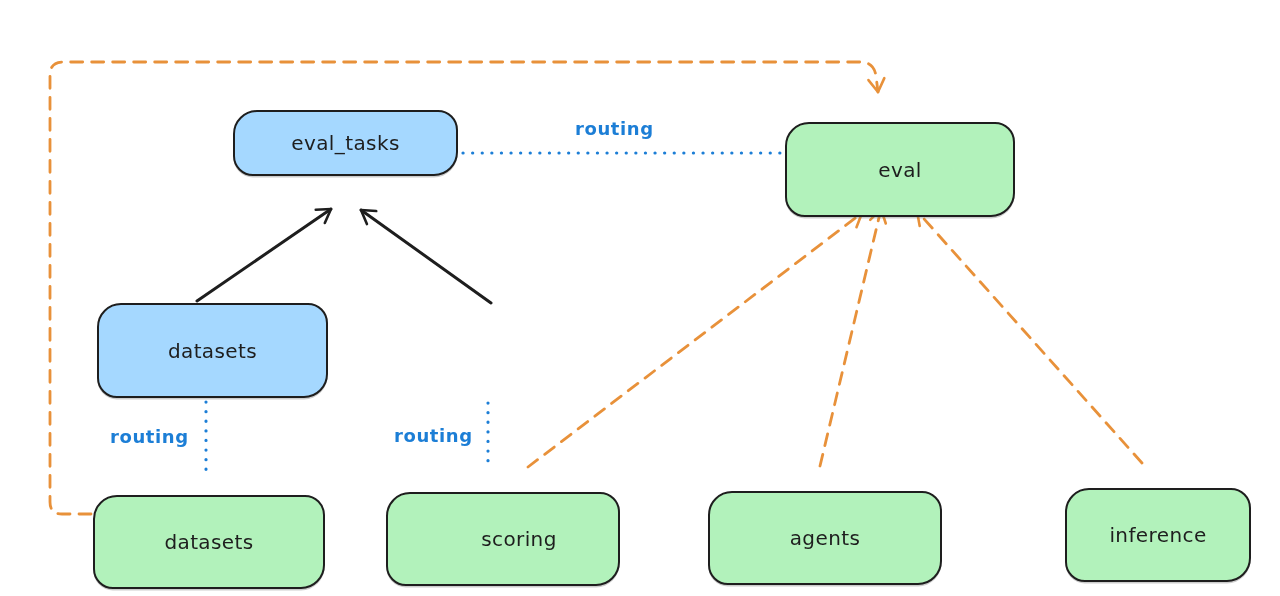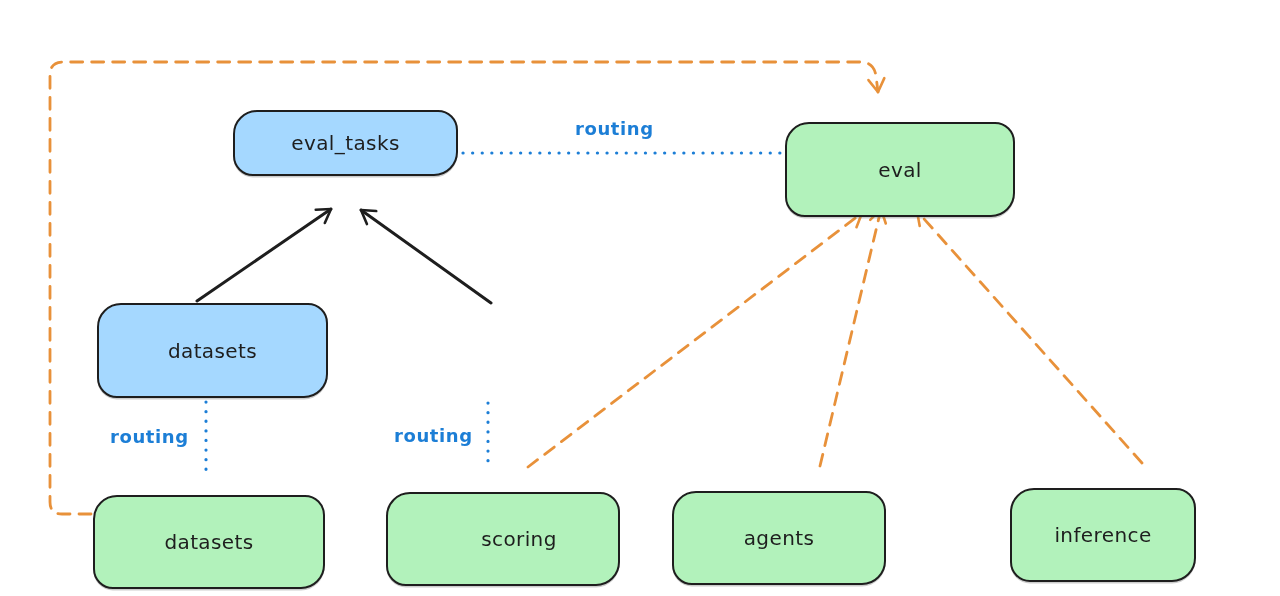--- a/index.html
+++ b/index.html
@@ -82,25 +82,25 @@
 
 
   <div class="node green" style="left:93px;top:476px;width:232px;height:94px;">
     <span>datasets</span>
   </div>
 
   <div class="node green" style="left:386px;top:473px;width:234px;height:94px;padding-left:32px;">
     <span>scoring</span>
   </div>
 
-  <div class="node green" style="left:672px;top:472px;width:214px;height:94px;">
+  <div class="node green" style="left:708px;top:472px;width:234px;height:94px;">
     <span>agents</span>
   </div>
 
-  <div class="node green" style="left:1010px;top:469px;width:186px;height:94px;align-items:center;">
+  <div class="node green" style="left:1065px;top:469px;width:186px;height:94px;align-items:center;">
     <span>inference</span>
   </div>
 
   <span class="edge-label" style="left:575px;top:118px;width:92px;">routing</span>
   <span class="edge-label" style="left:110px;top:426px;width:92px;">routing</span>
   <span class="edge-label" style="left:394px;top:425px;width:92px;">routing</span>
 
 </div>
 
 </body></html>

